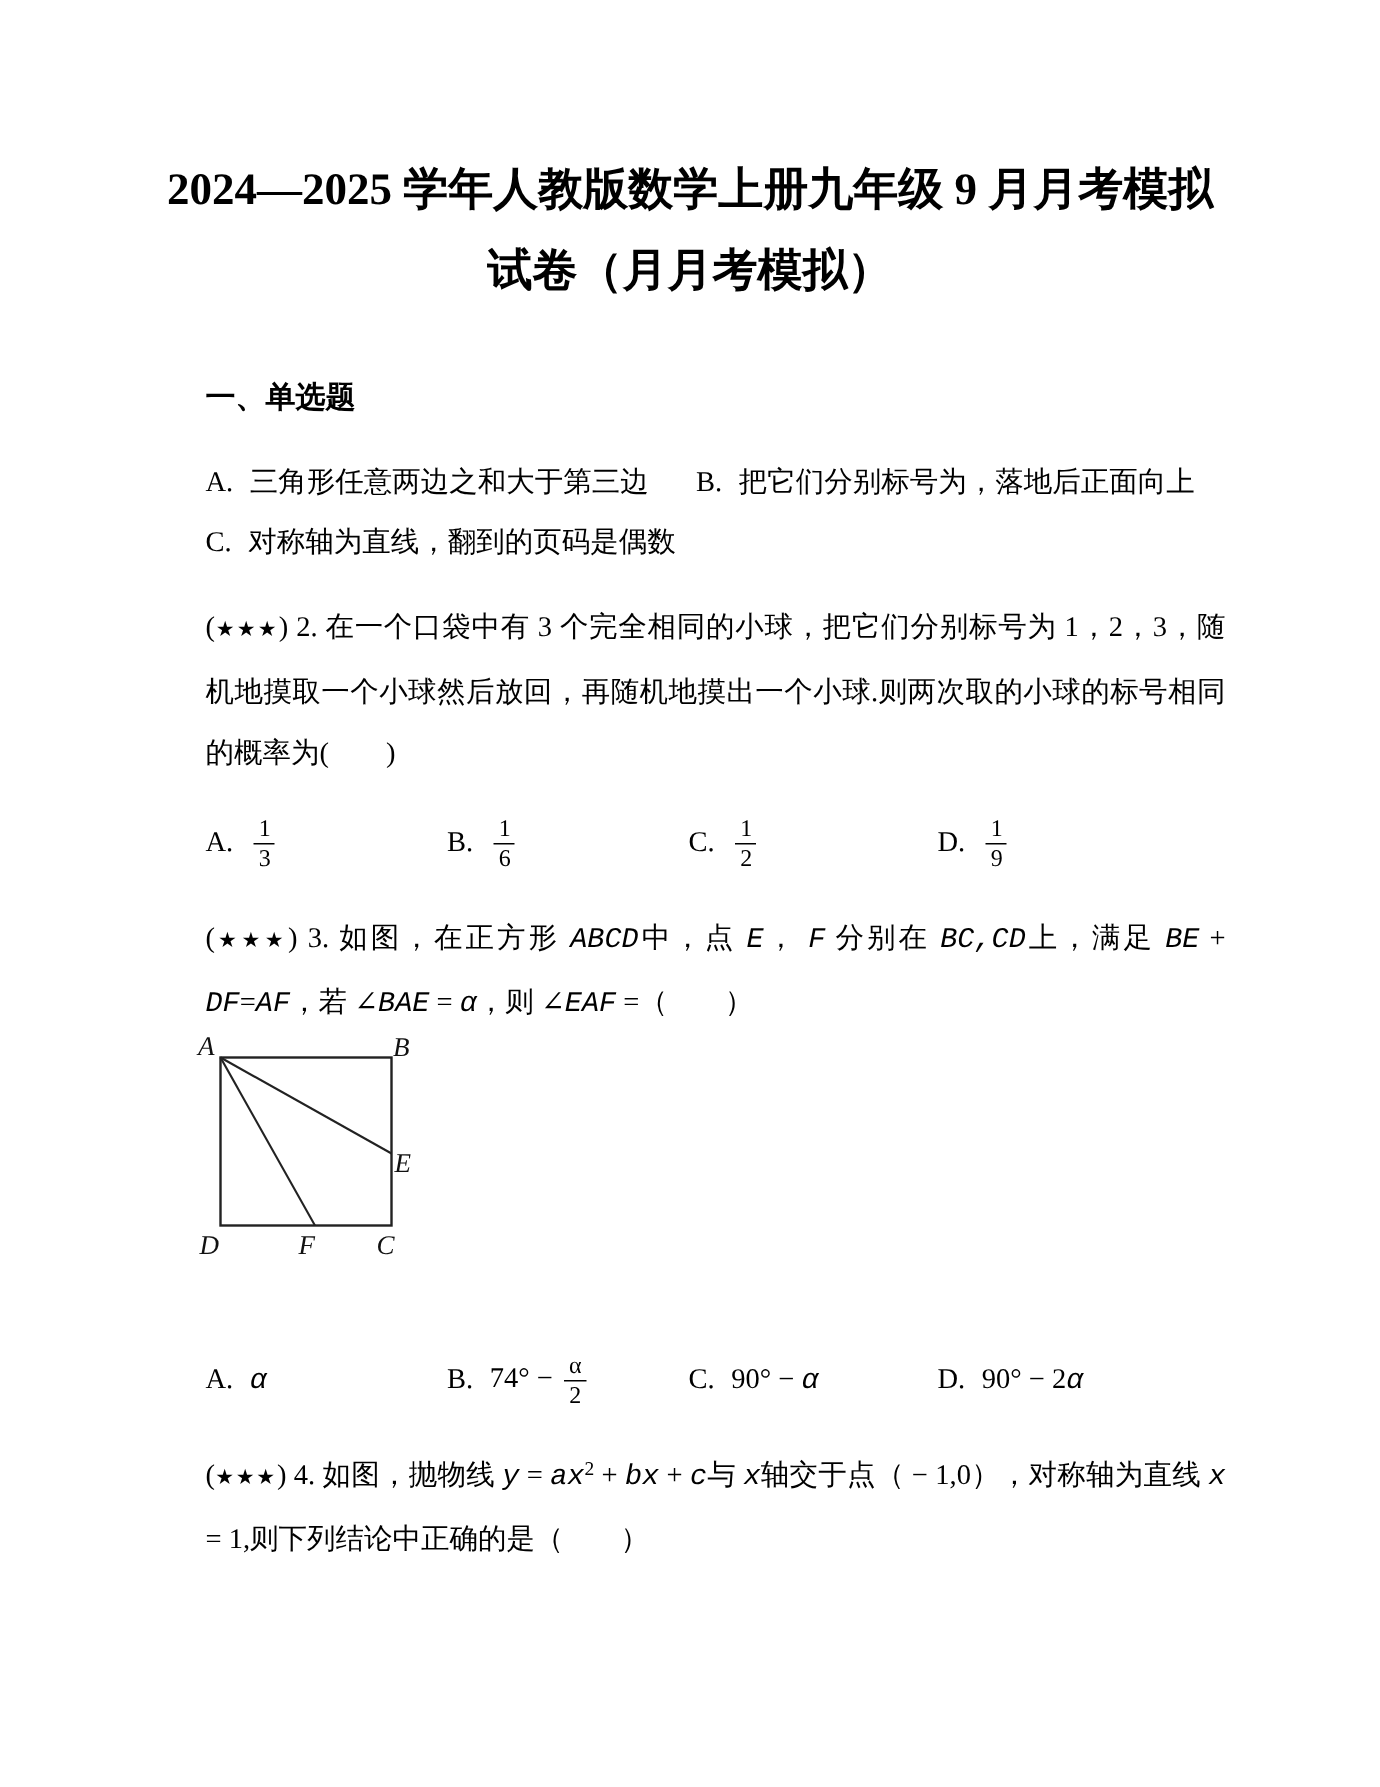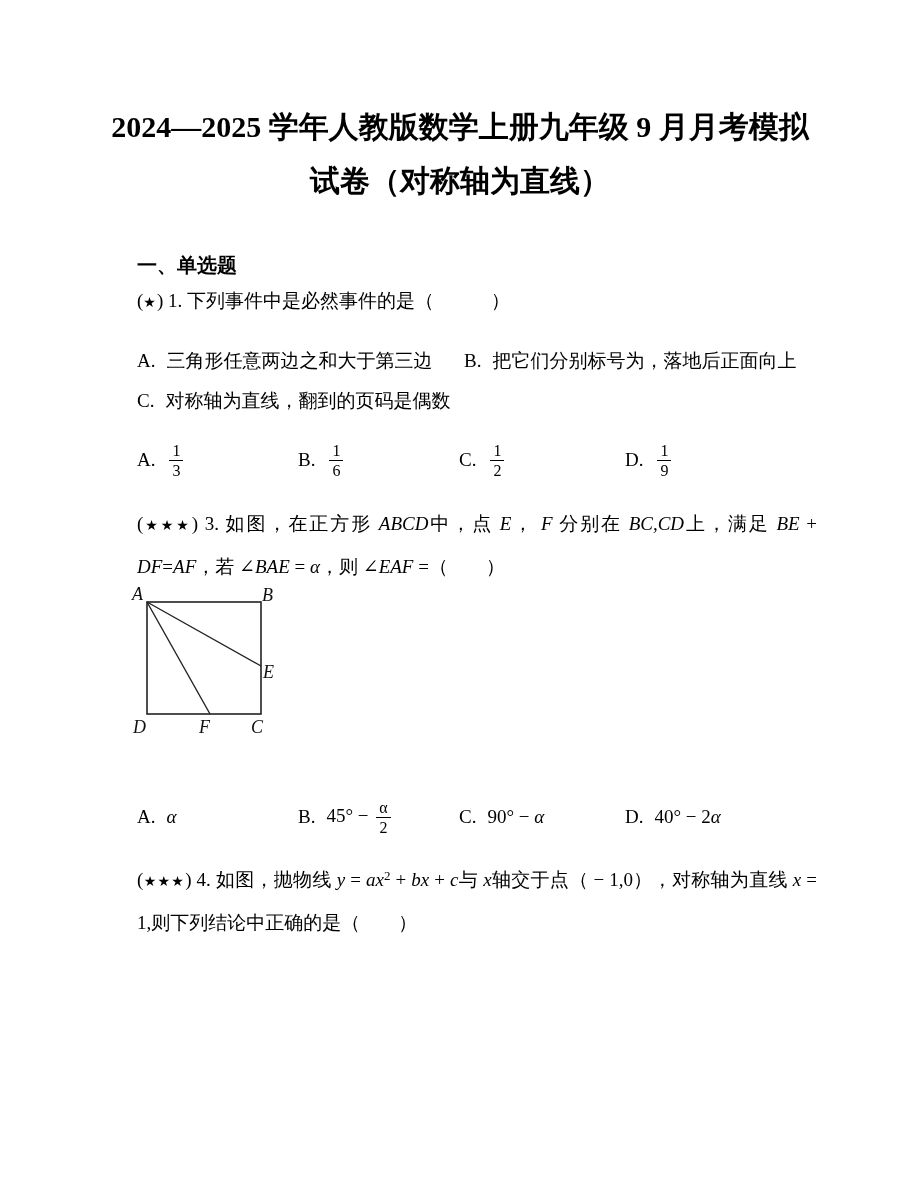--- a/index.html
+++ b/index.html
@@ -12,21 +12,21 @@
   .title {
     margin-top:100px; width:100%; text-align:center;
     font-size:30px; font-weight:bold; line-height:54px;
   }
   .content { margin-left:137px; width:680px; font-size:19px;margin-top:44px; }
   .section-heading { margin-top:42px; font-size:20px; font-weight:bold; line-height:26px; }
   .stem { text-align:justify; }
   .stem.single { line-height:30px; }
   .stem.multi { line-height:41px; }
   .stars { font-family:"DejaVu Sans",sans-serif; font-size:14px; letter-spacing:1px; }
-  .it { font-style:italic; font-family:Liberation Serif, serif; }
+  .it { font-style:italic; font-family:Liberation Mono, monospace; }
   .sup { font-size:13px; vertical-align:6px; }
   .q1-stem { margin-top:8px; }
   .opt-row { display:flex; }
   .q1-row { line-height:40px; }
   .q1-row-1 { margin-top:24px; }
   .opt { white-space:nowrap; }
   .opt-half { width:327px; }
   .olab { margin-right:11px; }
   .q2-stem { margin-top:16px; }
   .frac-row { margin-top:15px; height:48px; align-items:center; }
@@ -47,36 +47,36 @@
   .q3-row { margin-top:50px; height:52px; }
   .q4-stem { margin-top:12px; }
 </style>
 </head>
 <body>
 
 <div class="page">
 
   <div class="title">
     <div>2024—2025 学年人教版数学上册九年级 9 月月考模拟</div>
-    <div>试卷（对称轴为直线）</div>
+    <div>试卷（月月考模拟）</div>
   </div>
 
   <div class="content">
 
     <div class="section-heading">一、单选题</div>
 
-    <p class="stem single q1-stem"><span>(</span><span class="stars">★</span><span>) 1. 下列事件中是必然事件的是（　　　）</span></p>
     <div class="opt-row q1-row q1-row-1">
       <div class="opt opt-half"><span class="olab">A.</span><span>三角形任意两边之和大于第三边</span></div>
       <div class="opt"><span class="olab">B.</span><span>把它们分别标号为，落地后正面向上</span></div>
     </div>
     <div class="opt-row q1-row">
       <div class="opt opt-half"><span class="olab">C.</span><span>对称轴为直线，翻到的页码是偶数</span></div>
     </div>
 
+    <p class="stem multi q2-stem"><span>(</span><span class="stars">★★★</span><span>) 2. 在一个口袋中有 3 个完全相同的小球，把它们分别标号为 1，2，3，随机地摸取一个小球然后放回，再随机地摸出一个小球.则两次取的小球的标号相同的概率为(　　)</span></p>
     <div class="opt-row frac-row">
       <div class="opt w1">
           <span class="olab">A.</span>
           <span><span class="frac">
               <span class="fn">1</span>
               <span class="fd">3</span>
             </span></span>
         </div>
       <div class="opt w1">
           <span class="olab">B.</span>
@@ -117,31 +117,31 @@
       </svg>
     </div>
 
     <div class="opt-row frac-row q3-row">
       <div class="opt w1">
           <span class="olab">A.</span>
           <span><span class="it">α</span></span>
         </div>
       <div class="opt w1">
           <span class="olab">B.</span>
-          <span><span>45° − </span><span class="frac">
+          <span><span>74° − </span><span class="frac">
               <span class="fn">α</span>
               <span class="fd">2</span>
             </span></span>
         </div>
       <div class="opt w2">
           <span class="olab">C.</span>
           <span><span>90° − </span><span class="it">α</span></span>
         </div>
       <div class="opt">
           <span class="olab">D.</span>
-          <span><span>40° − 2</span><span class="it">α</span></span>
+          <span><span>90° − 2</span><span class="it">α</span></span>
         </div>
     </div>
 
     <p class="stem multi q4-stem"><span>(</span><span class="stars">★★★</span><span>) 4. 如图，抛物线 </span><span class="it">y</span><span> = </span><span class="it">ax</span><span class="sup">2</span><span> + </span><span class="it">bx</span><span> + </span><span class="it">c</span><span>与 </span><span class="it">x</span><span>轴交于点（ − 1,0），对称轴为直线 </span><span class="it">x</span><span> = 1,</span><span>则下列结论中正确的是（　　）</span></p>
 
   </div>
 </div>
 
 </body></html>

